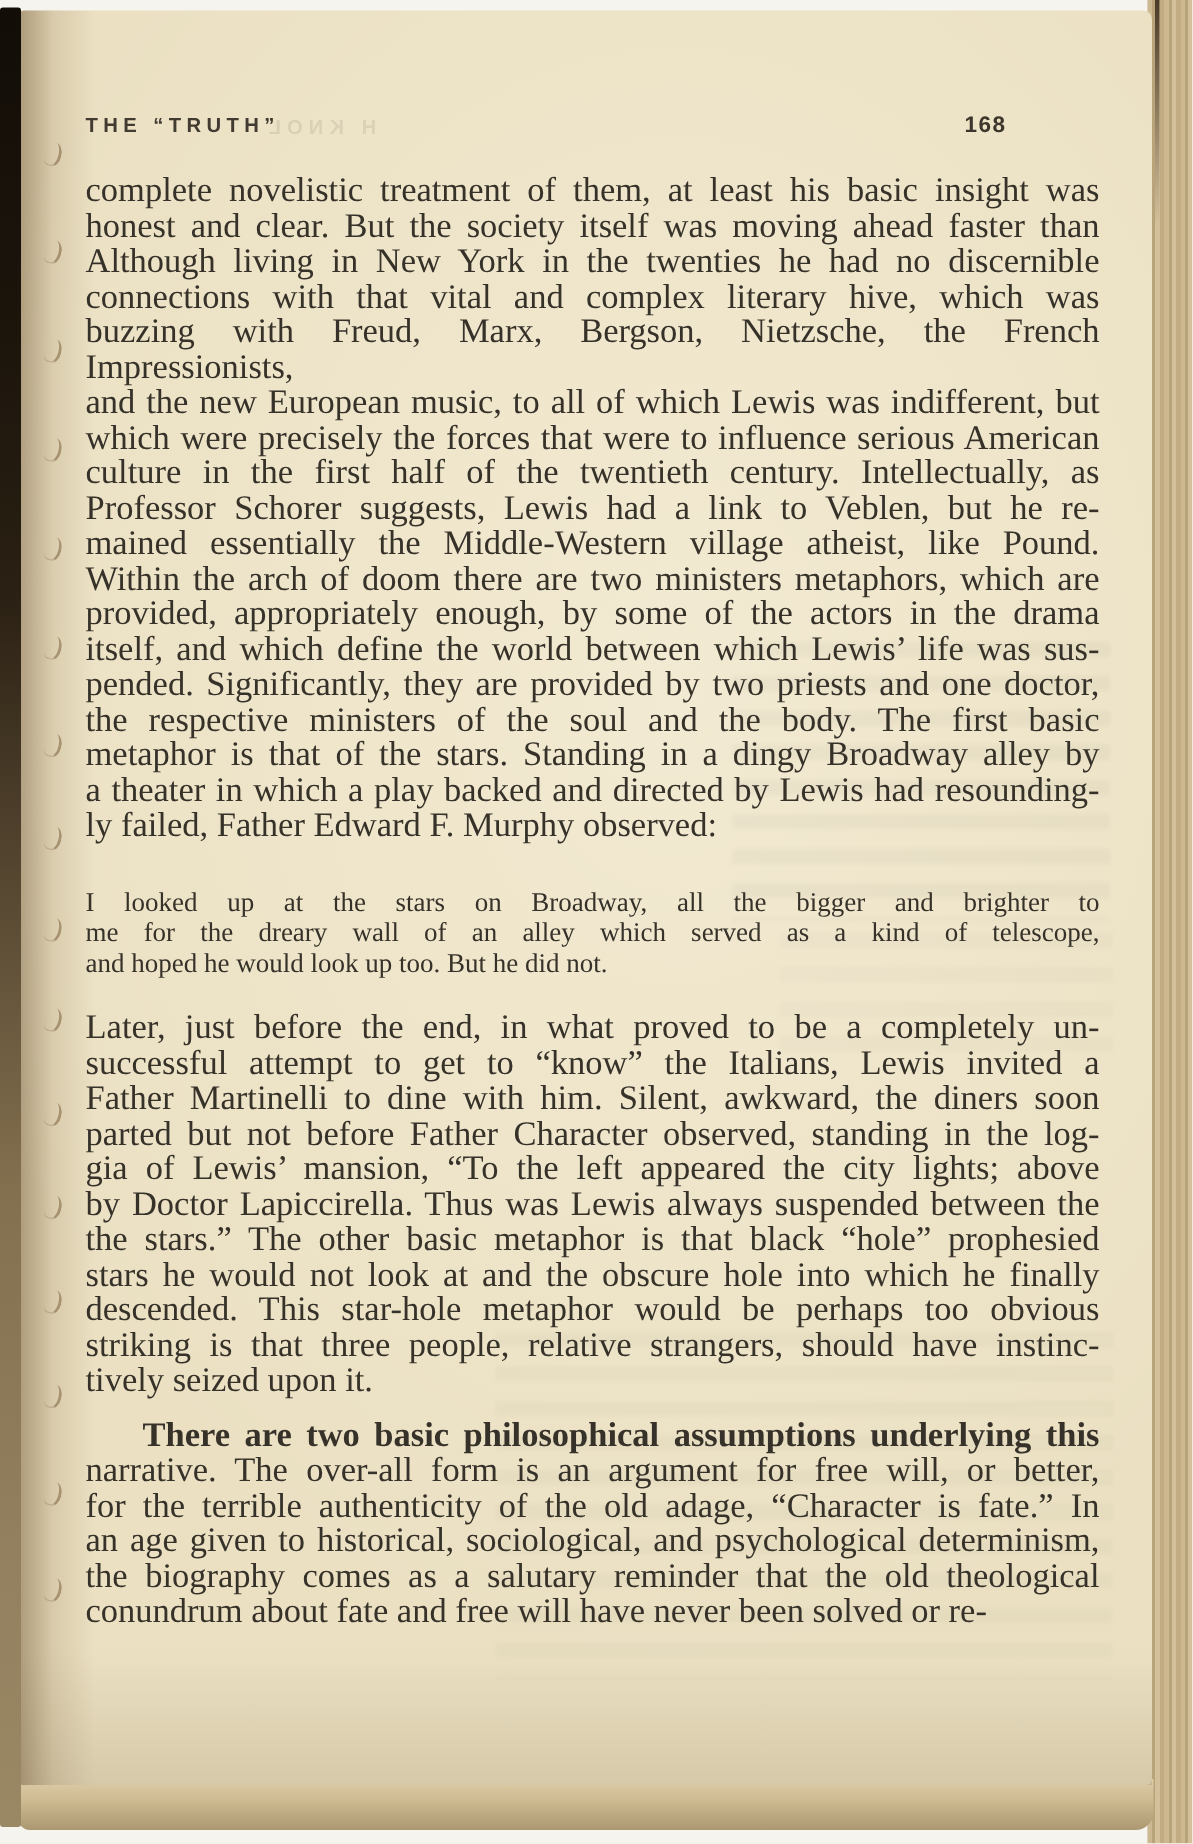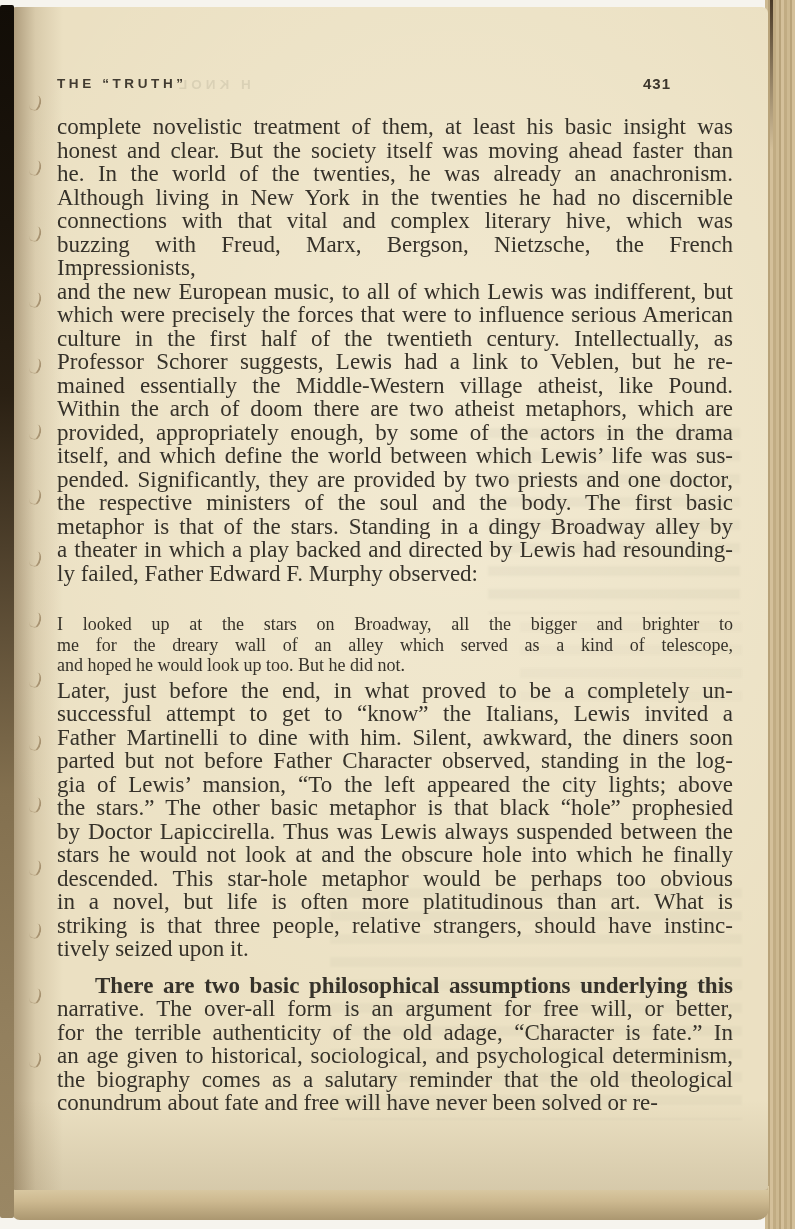--- a/index.html
+++ b/index.html
@@ -95,21 +95,21 @@
   }
   .page-number {
     position:absolute; left:586px; top:-1px;
     font-family:"Liberation Sans","DejaVu Sans",sans-serif;
     font-weight:bold; font-size:15px; letter-spacing:1px; color:#3c362c;
   }
 
   #text-body { position:absolute; top:115px; left:0; width:676px; }
   .para { margin:0; }
   .para.body .line { font-size:23px; line-height:23.5px; }
-  .para.quote { margin-top:29px; margin-bottom:3px; }
+  .para.quote { margin-top:29px; margin-bottom:21px; }
   .para.quote .line { font-size:18px; line-height:20.5px; }
   .para.p-last { margin-top:13px; }
   .line { text-align:justify; text-align-last:justify; white-space:normal; }
   .line.last { text-align-last:left; }
   .line.indent { text-indent:38px;font-weight:bold; }
 </style>
 </head>
 <body style="--paper: #ebe0c2; --ink: #36322a; --bg-white: #f6f4ee;">
 
 <div class="scene">
@@ -143,60 +143,58 @@
     </div>
 
   <div class="smudge" id="smudge1"></div>
   <div class="smudge" id="smudge2"></div>
   <div class="smudge" id="smudge3"></div>
 
   <div class="content">
     <div class="header-row">
       <span class="running-title">THE “TRUTH”</span>
       <span class="ghost-title">H KNOL</span>
-      <span class="page-number">431</span>
+      <span class="page-number">168</span>
     </div>
     <div id="text-body">
         <div class="para body">
           <div class="line">complete novelistic treatment of them, at least his basic insight was</div>
           <div class="line">honest and clear. But the society itself was moving ahead faster than</div>
-          <div class="line">he. In the world of the twenties, he was already an anachronism.</div>
           <div class="line">Although living in New York in the twenties he had no discernible</div>
           <div class="line">connections with that vital and complex literary hive, which was</div>
           <div class="line">buzzing with Freud, Marx, Bergson, Nietzsche, the French Impressionists,</div>
           <div class="line">and the new European music, to all of which Lewis was indifferent, but</div>
           <div class="line">which were precisely the forces that were to influence serious American</div>
           <div class="line">culture in the first half of the twentieth century. Intellectually, as</div>
           <div class="line">Professor Schorer suggests, Lewis had a link to Veblen, but he re-</div>
           <div class="line">mained essentially the Middle-Western village atheist, like Pound.</div>
-          <div class="line">Within the arch of doom there are two atheist metaphors, which are</div>
+          <div class="line">Within the arch of doom there are two ministers metaphors, which are</div>
           <div class="line">provided, appropriately enough, by some of the actors in the drama</div>
           <div class="line">itself, and which define the world between which Lewis’ life was sus-</div>
           <div class="line">pended. Significantly, they are provided by two priests and one doctor,</div>
           <div class="line">the respective ministers of the soul and the body. The first basic</div>
           <div class="line">metaphor is that of the stars. Standing in a dingy Broadway alley by</div>
           <div class="line">a theater in which a play backed and directed by Lewis had resounding-</div>
           <div class="line last">ly failed, Father Edward F. Murphy observed:</div>
         </div>
         <div class="para quote">
           <div class="line">I looked up at the stars on Broadway, all the bigger and brighter to</div>
           <div class="line">me for the dreary wall of an alley which served as a kind of telescope,</div>
           <div class="line last">and hoped he would look up too. But he did not.</div>
         </div>
         <div class="para body">
           <div class="line">Later, just before the end, in what proved to be a completely un-</div>
           <div class="line">successful attempt to get to “know” the Italians, Lewis invited a</div>
           <div class="line">Father Martinelli to dine with him. Silent, awkward, the diners soon</div>
           <div class="line">parted but not before Father Character observed, standing in the log-</div>
           <div class="line">gia of Lewis’ mansion, “To the left appeared the city lights; above</div>
+          <div class="line">by Doctor Lapiccirella. Thus was Lewis always suspended between the</div>
           <div class="line">the stars.” The other basic metaphor is that black “hole” prophesied</div>
-          <div class="line">by Doctor Lapiccirella. Thus was Lewis always suspended between the</div>
           <div class="line">stars he would not look at and the obscure hole into which he finally</div>
           <div class="line">descended. This star-hole metaphor would be perhaps too obvious</div>
-          <div class="line">in a novel, but life is often more platitudinous than art. What is</div>
           <div class="line">striking is that three people, relative strangers, should have instinc-</div>
           <div class="line last">tively seized upon it.</div>
         </div>
         <div class="para body p-last">
           <div class="line indent">There are two basic philosophical assumptions underlying this</div>
           <div class="line">narrative. The over-all form is an argument for free will, or better,</div>
           <div class="line">for the terrible authenticity of the old adage, “Character is fate.” In</div>
           <div class="line">an age given to historical, sociological, and psychological determinism,</div>
           <div class="line">the biography comes as a salutary reminder that the old theological</div>
           <div class="line last">conundrum about fate and free will have never been solved or re-</div>

